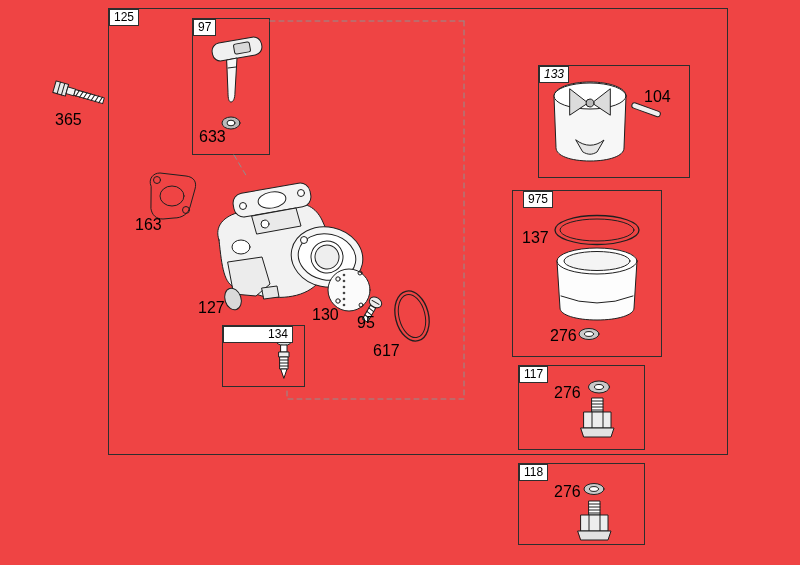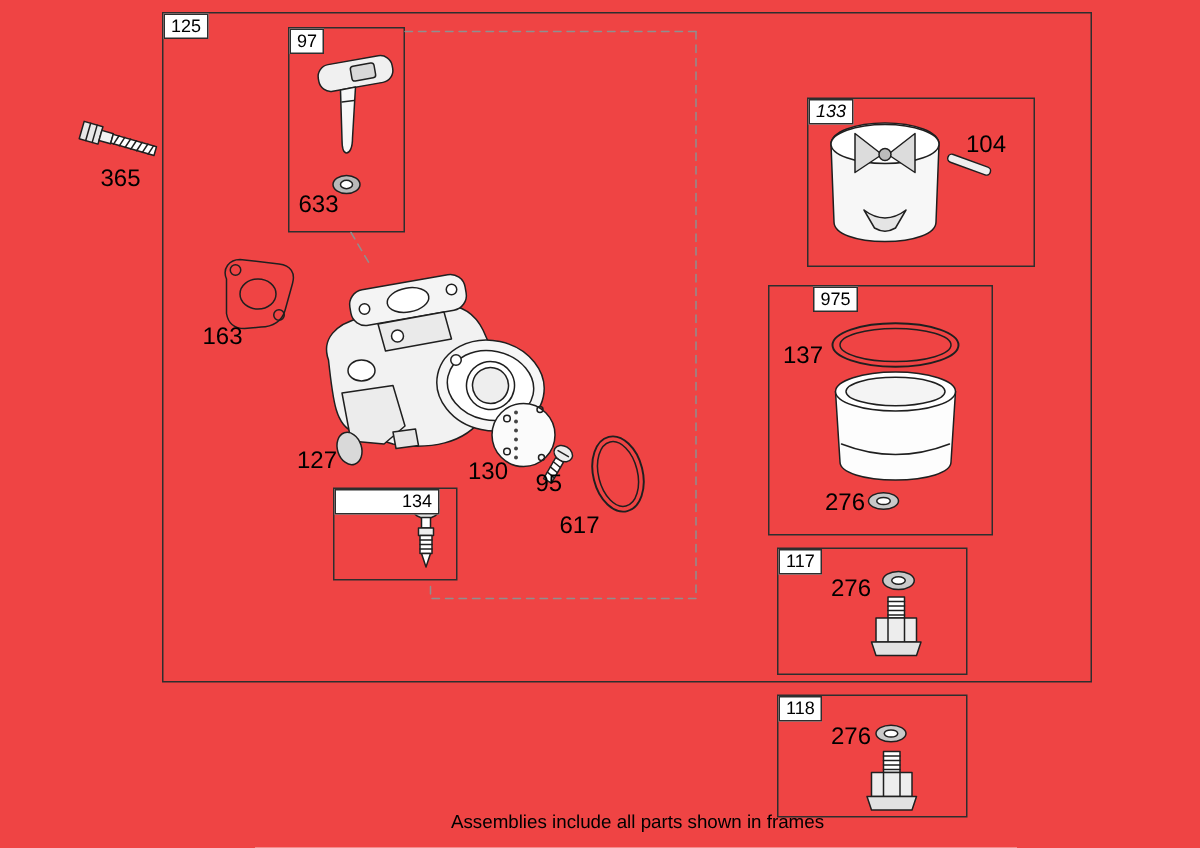--- a/index.html
+++ b/index.html
@@ -62,39 +62,38 @@
   <div class="frame" style="left:192px; top:18px; width:78px; height:137px;"></div>
   <div class="frame" style="left:538px; top:65px; width:152px; height:113px;"></div>
   <div class="frame" style="left:512px; top:190px; width:150px; height:167px;"></div>
   <div class="frame" style="left:518px; top:365px; width:127px; height:85px;"></div>
   <div class="frame" style="left:222px; top:325px; width:83px; height:62px;"></div>
   <div class="frame" style="left:518px; top:463px; width:127px; height:82px;"></div>
 
   <div class="frame-label" style="left:109px; top:9px;">125</div>
   <div class="frame-label" style="left:193px; top:19px;">97</div>
   <div class="frame-label" style="left:539px; top:66px;font-style:italic;">133</div>
-  <div class="frame-label" style="left:542px; top:191px;">975</div>
+  <div class="frame-label" style="left:523px; top:191px;">975</div>
   <div class="frame-label" style="left:519px; top:366px;">117</div>
   <div class="frame-label" style="left:223px; top:326px;padding-left:44px;">134</div>
   <div class="frame-label" style="left:519px; top:464px;">118</div>
 
-  <div class="part-label" style="left:55px;  top:113px;margin-left:12px;">365</div>
+  <div class="part-label" style="left:55px;  top:113px;">365</div>
   <div class="part-label" style="left:199px; top:130px;">633</div>
   <div class="part-label" style="left:135px; top:218px;">163</div>
   <div class="part-label" style="left:198px; top:301px;">127</div>
   <div class="part-label" style="left:312px; top:308px;">130</div>
   <div class="part-label" style="left:357px; top:316px;">95</div>
   <div class="part-label" style="left:373px; top:344px;">617</div>
   <div class="part-label" style="left:644px; top:90px;">104</div>
   <div class="part-label" style="left:522px; top:231px;">137</div>
   <div class="part-label" style="left:550px; top:329px;">276</div>
   <div class="part-label" style="left:554px; top:386px;">276</div>
   <div class="part-label" style="left:554px; top:485px;">276</div>
 
-  <div class="footer-note">Assemblies include all parts shown in frames</div>
 
   <svg class="art" width="800" height="565" viewBox="0 0 800 565" stroke-linecap="round" stroke-linejoin="round">
 
     <g stroke="#8f8f8f" stroke-width="1" fill="none" stroke-dasharray="5 4">
       <path d="M270,21 L464,21"></path>
       <path d="M464,21 L464,399"></path>
       <path d="M464,399 L287,399 L287,388"></path>
       <path d="M234,155 L247,177"></path>
     </g>
 

